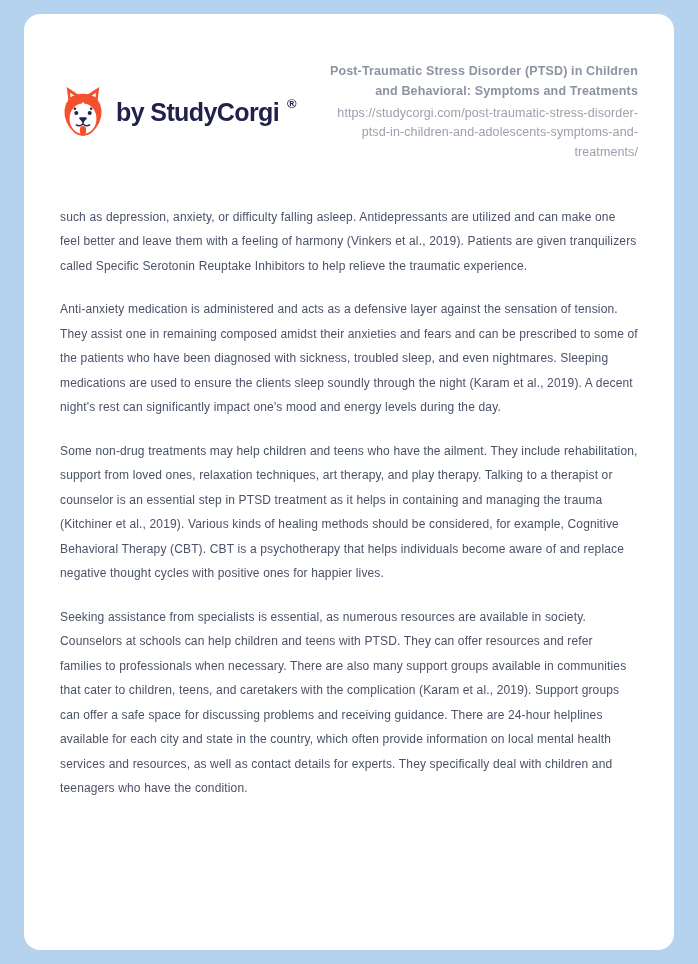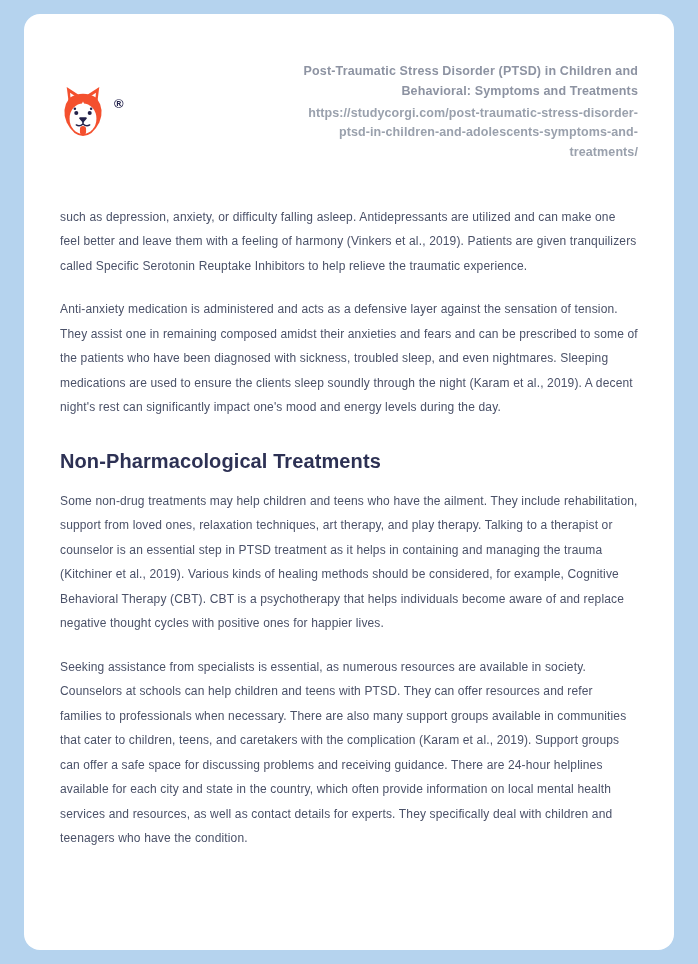--- a/index.html
+++ b/index.html
@@ -64,21 +64,21 @@
     font-size: 12.5px;
     font-weight: 700;
     color: #8d93a2;
     line-height: 1.58;
     letter-spacing: 0.15px;
   }
   .doc-url {
     display: block;
     margin-top: 2px;
     font-size: 12.5px;
-    font-weight: 700;
+    font-weight: 400;
     color: #9aa1ad;
     line-height: 1.58;
     text-decoration: none;
     letter-spacing: 0.1px;
     cursor: pointer;
   }
   
   .article p {
     margin: 0 0 19px 0;
     font-size: 12px;
@@ -122,33 +122,33 @@
             <circle cx="17" cy="28" r="2.1" fill="#23224a"></circle>
             <circle cx="31" cy="28" r="2.1" fill="#23224a"></circle>
 
             <path d="M21 32.5 h6 a1 1 0 0 1 .8 1.6 l-3 3.4 a1 1 0 0 1 -1.6 0 l-3 -3.4 a1 1 0 0 1 .8 -1.6 Z" fill="#23224a"></path>
 
             <path d="M24 37.5 v2 M24 39.5 q-3.5 3.2 -7 1 M24 39.5 q3.5 3.2 7 1" stroke="#23224a" stroke-width="1.5" fill="none" stroke-linecap="round"></path>
 
             <rect x="20.8" y="41.5" width="6.4" height="9.5" rx="3.2" fill="#f4502e"></rect>
           </svg>
         </span>
+        <span class="brand-text">by StudyCorgi</span>
         <span class="reg-mark">®</span>
       </div>
 
       <div class="doc-meta">
         <div class="doc-title">Post-Traumatic Stress Disorder (PTSD) in Children and Behavioral: Symptoms and Treatments</div>
         <a class="doc-url">https://studycorgi.com/post-traumatic-stress-disorder-ptsd-in-children-and-adolescents-symptoms-and-treatments/</a>
       </div>
     </header>
 
     <main class="article">
       <p>such as depression, anxiety, or difficulty falling asleep. Antidepressants are utilized and can make one feel better and leave them with a feeling of harmony (Vinkers et al., 2019). Patients are given tranquilizers called Specific Serotonin Reuptake Inhibitors to help relieve the traumatic experience.</p>
       <p>Anti-anxiety medication is administered and acts as a defensive layer against the sensation of tension. They assist one in remaining composed amidst their anxieties and fears and can be prescribed to some of the patients who have been diagnosed with sickness, troubled sleep, and even nightmares. Sleeping medications are used to ensure the clients sleep soundly through the night (Karam et al., 2019). A decent night's rest can significantly impact one's mood and energy levels during the day.</p>
 
-      <h2>Non-Pharmacological Treatments</h2>
       <p>Some non-drug treatments may help children and teens who have the ailment. They include rehabilitation, support from loved ones, relaxation techniques, art therapy, and play therapy. Talking to a therapist or counselor is an essential step in PTSD treatment as it helps in containing and managing the trauma (Kitchiner et al., 2019). Various kinds of healing methods should be considered, for example, Cognitive Behavioral Therapy (CBT). CBT is a psychotherapy that helps individuals become aware of and replace negative thought cycles with positive ones for happier lives.</p>
 
       <p>Seeking assistance from specialists is essential, as numerous resources are available in society. Counselors at schools can help children and teens with PTSD. They can offer resources and refer families to professionals when necessary. There are also many support groups available in communities that cater to children, teens, and caretakers with the complication (Karam et al., 2019). Support groups can offer a safe space for discussing problems and receiving guidance. There are 24-hour helplines available for each city and state in the country, which often provide information on local mental health services and resources, as well as contact details for experts. They specifically deal with children and teenagers who have the condition.</p>
     </main>
 
   </div>
 </div>
 
 </body></html>

